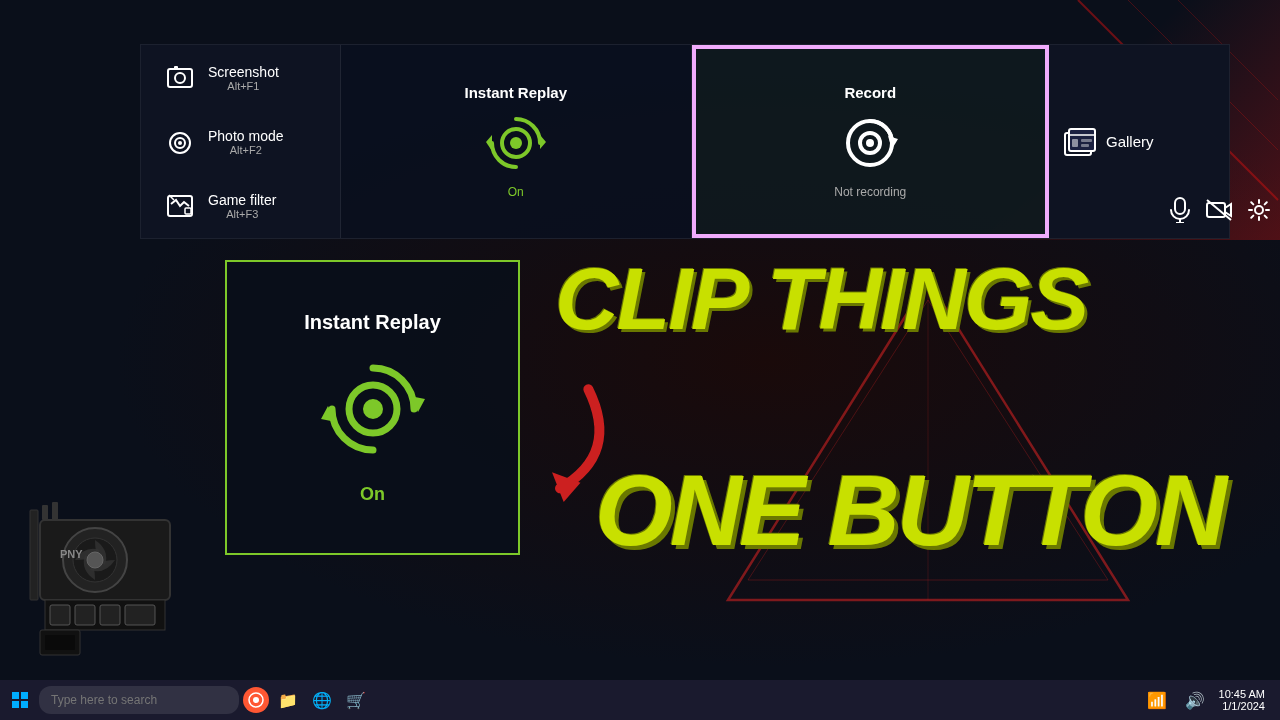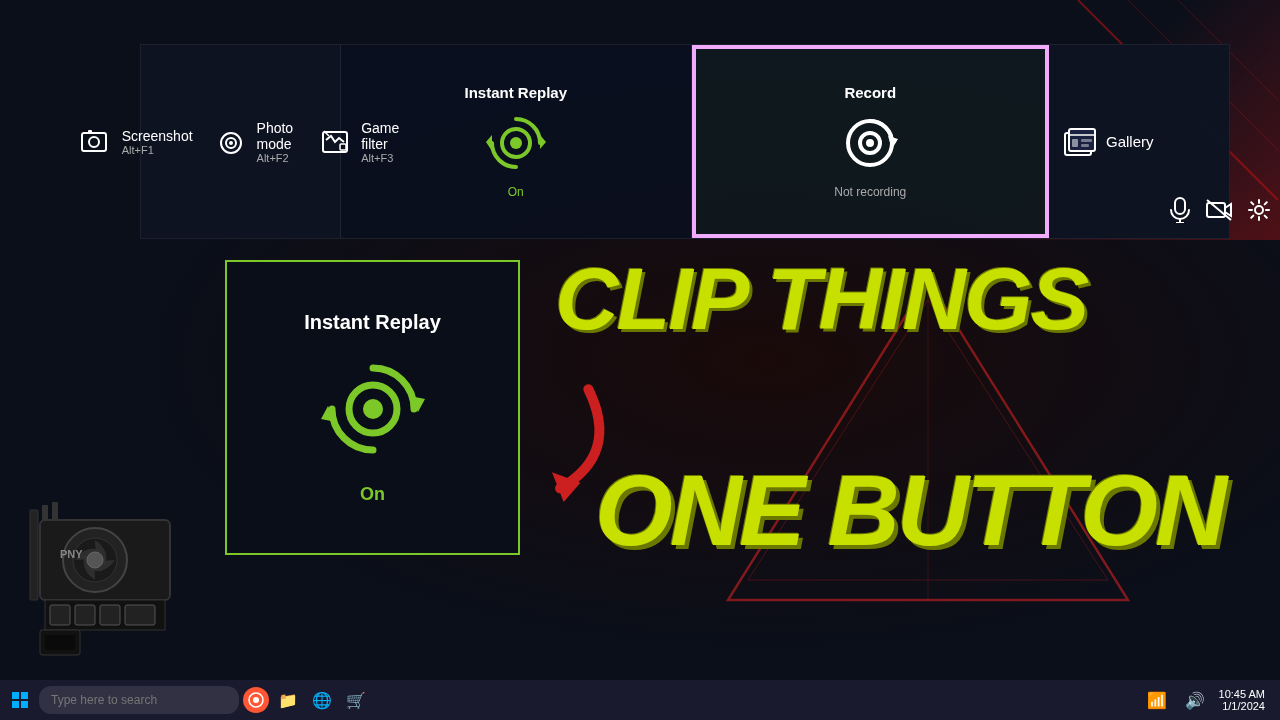--- a/index.html
+++ b/index.html
@@ -32,25 +32,26 @@
       align-items: stretch;
       z-index: 10;
       border: 1px solid rgba(255,255,255,0.08);
     }
 
     
     .left-panel {
       width: 200px;
       background: rgba(15,20,35,0.95);
       display: flex;
-      flex-direction: row;
+      flex-direction: column;
       justify-content: center;
       padding: 10px 15px;
-      gap: 8px;
+      gap: 20px;
       border-right: 1px solid rgba(255,255,255,0.08);
+      text-align: center;
     }
 
     .left-item {
       display: flex;
       align-items: center;
       gap: 12px;
       padding: 6px 8px;
       border-radius: 4px;
       cursor: pointer;
     }

